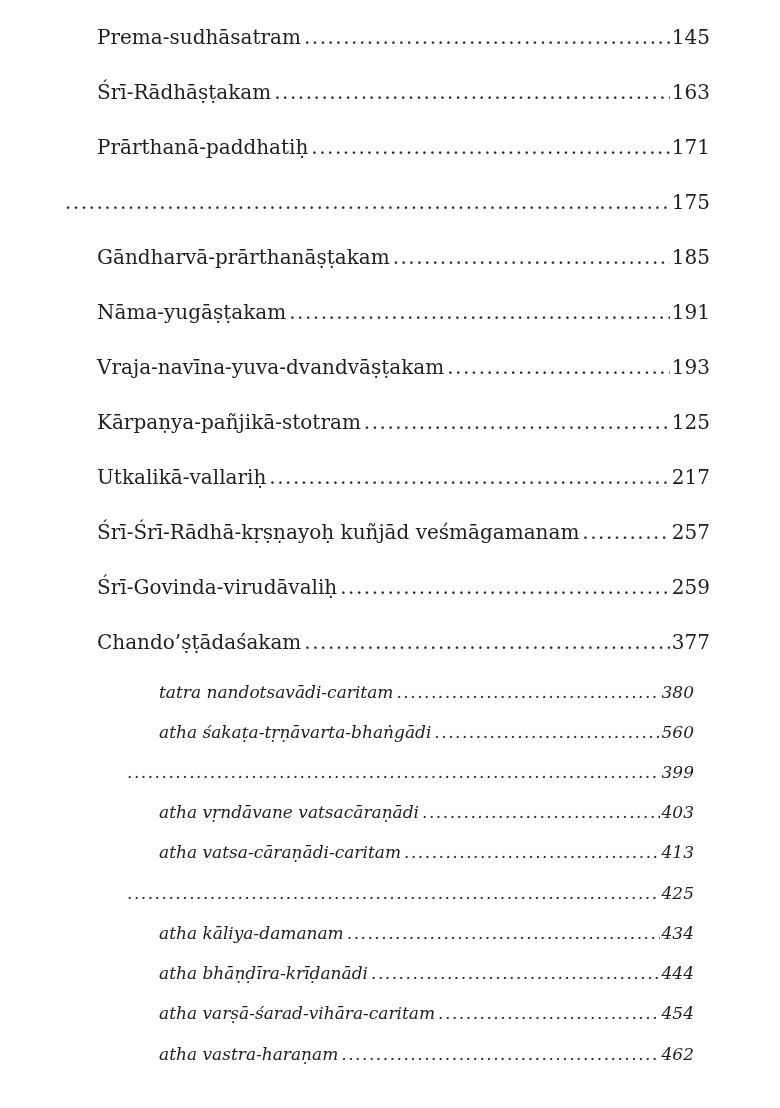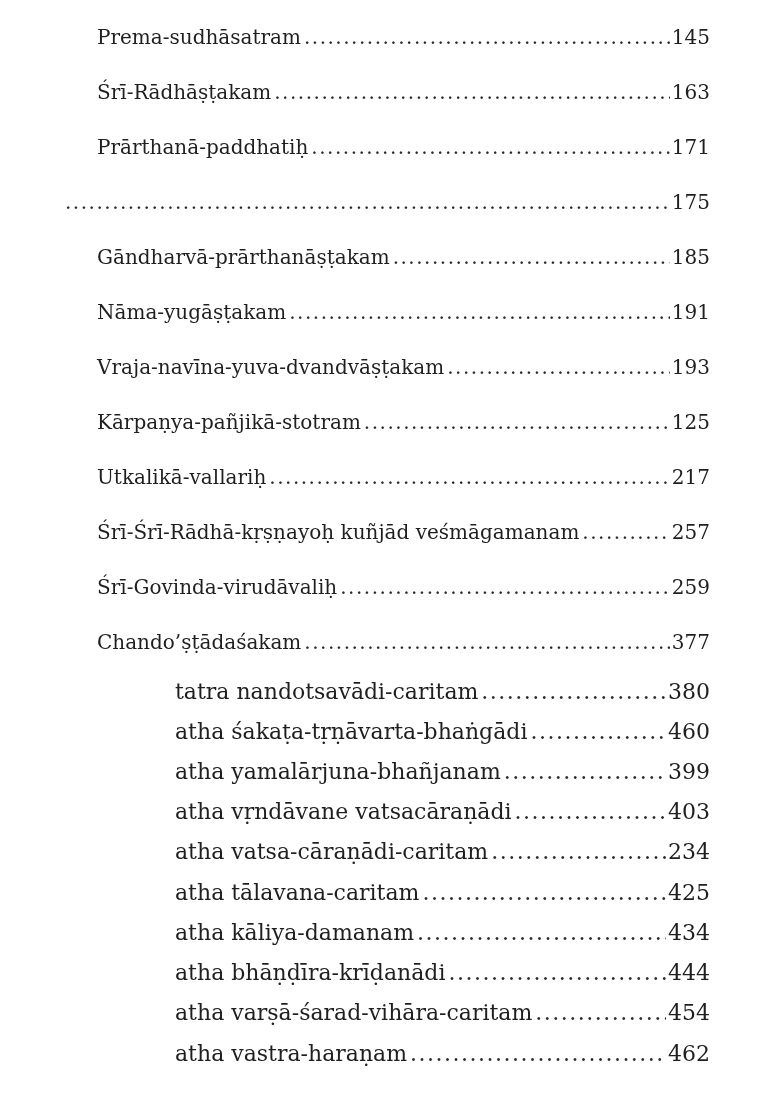--- a/index.html
+++ b/index.html
@@ -29,25 +29,26 @@
       overflow: hidden;
     }
     .entry.main {
       left: 62px;
       width: 648px;
       font-size: 20px;
       height: 30px;
       line-height: 30px;
     }
     .entry.sub {
-      left: 140px;
+      left: 124px;
       width: 570px;
-      font-size: 22px;
+      font-size: 17px;
       height: 26px;
       line-height: 26px;
+      font-style: italic;
     }
     .entry .title {
       flex: 0 0 auto;
       margin-left: 35px;
     }
     .entry .leader {
       flex: 1 1 auto;
       overflow: hidden;
       margin: 0 2px 0 3px;
       letter-spacing: 1.5px;
@@ -126,39 +127,37 @@
   </div>
 
   <div class="entry sub" style="top:679px">
     <span class="title">tatra nandotsavādi-caritam</span>
     <span class="leader"></span>
     <span class="page">380</span>
   </div>
   <div class="entry sub" style="top:719px">
     <span class="title">atha śakaṭa-tṛṇāvarta-bhaṅgādi</span>
     <span class="leader"></span>
-    <span class="page">460</span>
+    <span class="page">560</span>
   </div>
   <div class="entry sub" style="top:759px">
-    <span class="title">atha yamalārjuna-bhañjanam</span>
     <span class="leader"></span>
     <span class="page">399</span>
   </div>
   <div class="entry sub" style="top:799px">
     <span class="title">atha vṛndāvane vatsacāraṇādi</span>
     <span class="leader"></span>
     <span class="page">403</span>
   </div>
   <div class="entry sub" style="top:839px">
     <span class="title">atha vatsa-cāraṇādi-caritam</span>
     <span class="leader"></span>
-    <span class="page">234</span>
+    <span class="page">413</span>
   </div>
   <div class="entry sub" style="top:880px">
-    <span class="title">atha tālavana-caritam</span>
     <span class="leader"></span>
     <span class="page">425</span>
   </div>
   <div class="entry sub" style="top:920px">
     <span class="title">atha kāliya-damanam</span>
     <span class="leader"></span>
     <span class="page">434</span>
   </div>
   <div class="entry sub" style="top:960px">
     <span class="title">atha bhāṇḍīra-krīḍanādi</span>

